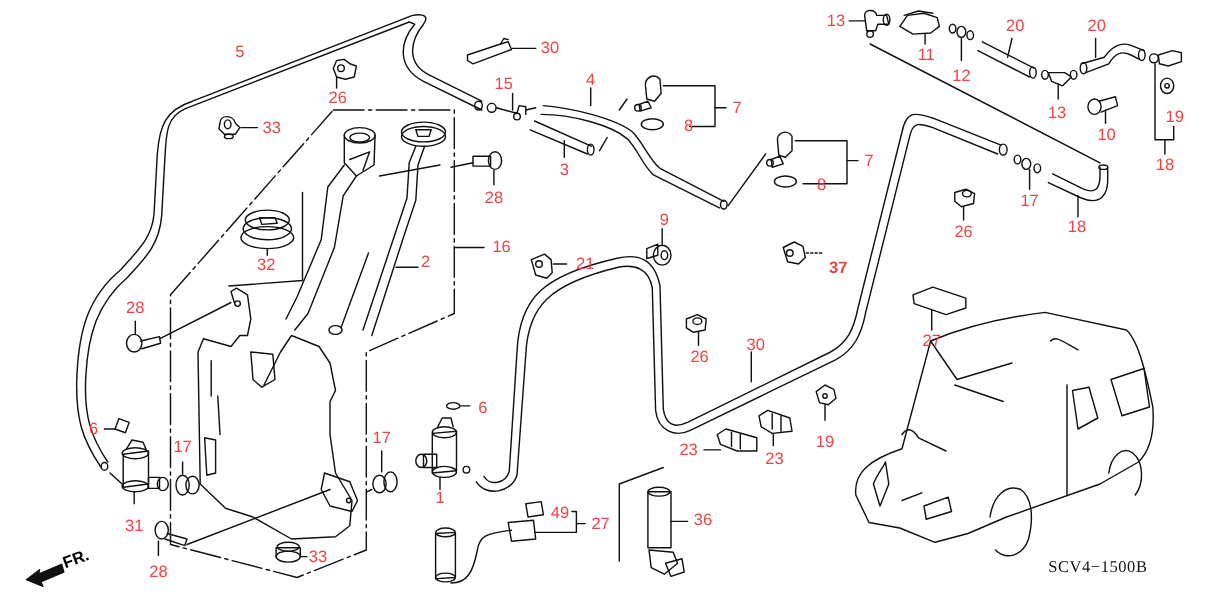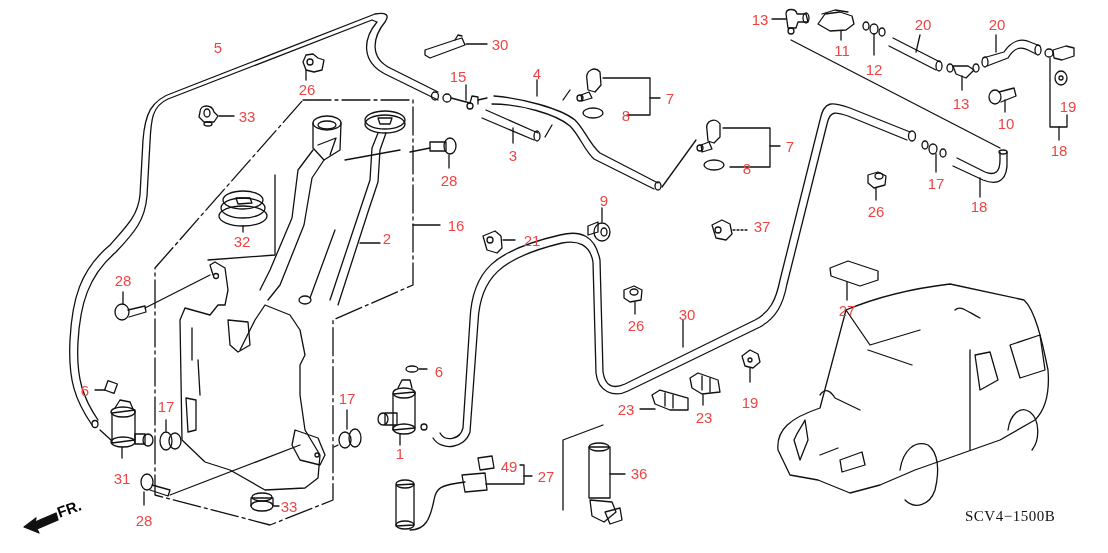--- a/index.html
+++ b/index.html
@@ -2,21 +2,21 @@
 <html><head>
 <meta charset="utf-8">
 <style>
   html, body { margin:0; padding:0; background:#ffffff; }
   body { width:1108px; height:553px; position:relative; overflow:hidden;
          font-family:"Liberation Sans", sans-serif; color:#000; }
   #diagram { position:absolute; left:0; top:0; width:1108px; height:553px; }
   .lbl { position:absolute; font-size:15px; line-height:15px; color:#ef4444;
          white-space:nowrap; transform:translate(-50%,-50%); }
   .code { position:absolute; font-family:"Liberation Serif", serif; font-size:15px;
-          color:#111; letter-spacing:0.5px; white-space:nowrap;margin-left:12px; }
+          color:#111; letter-spacing:0.5px; white-space:nowrap; }
   .fr { position:absolute; font-weight:bold; font-size:15px; font-family:"Liberation Sans", sans-serif; }
   svg path, svg line, svg rect, svg ellipse, svg circle, svg polyline, svg polygon {
     vector-effect:non-scaling-stroke;
   }
 </style>
 </head>
 <body>
 
 <svg id="diagram" viewBox="0 0 1108 553" xmlns="http://www.w3.org/2000/svg" fill="none" stroke="#111" stroke-width="1.3" stroke-linejoin="round" stroke-linecap="round">
 
@@ -381,21 +381,21 @@
 <div class="lbl" style="left:626px;top:115px">8</div>
 <div class="lbl" style="left:790px;top:146px">7</div>
 <div class="lbl" style="left:747px;top:168px">8</div>
 <div class="lbl" style="left:449px;top:180px">28</div>
 <div class="lbl" style="left:456px;top:225px">16</div>
 <div class="lbl" style="left:387px;top:238px">2</div>
 <div class="lbl" style="left:242px;top:241px">32</div>
 <div class="lbl" style="left:123px;top:280px">28</div>
 <div class="lbl" style="left:604px;top:200px">9</div>
 <div class="lbl" style="left:532px;top:240px">21</div>
-<div class="lbl" style="left:762px;top:226px;font-weight:normal">37</div>
+<div class="lbl" style="left:762px;top:244px;font-weight:bold">37</div>
 <div class="lbl" style="left:760px;top:19px">13</div>
 <div class="lbl" style="left:842px;top:50px">11</div>
 <div class="lbl" style="left:874px;top:69px">12</div>
 <div class="lbl" style="left:923px;top:24px">20</div>
 <div class="lbl" style="left:997px;top:24px">20</div>
 <div class="lbl" style="left:961px;top:103px">13</div>
 <div class="lbl" style="left:1006px;top:123px">10</div>
 <div class="lbl" style="left:1068px;top:106px">19</div>
 <div class="lbl" style="left:1059px;top:150px">18</div>
 <div class="lbl" style="left:936px;top:183px">17</div>

